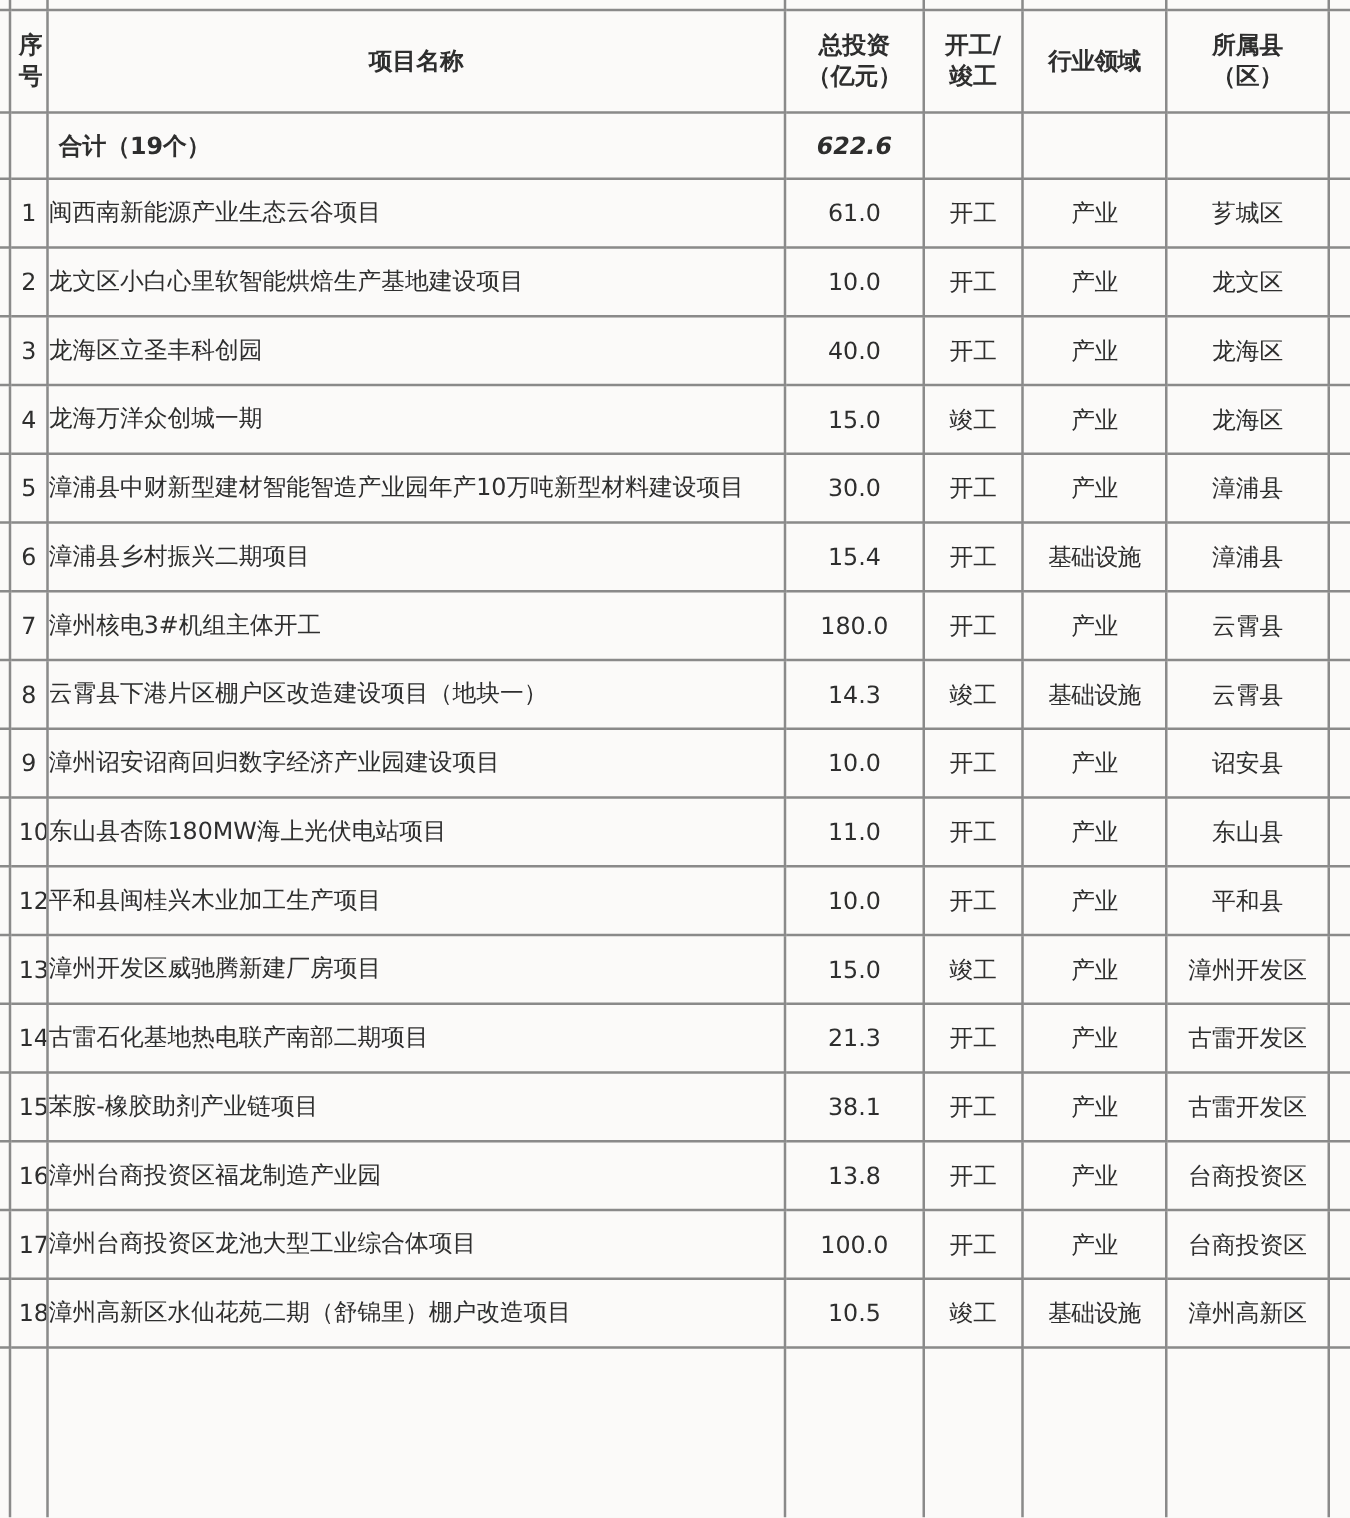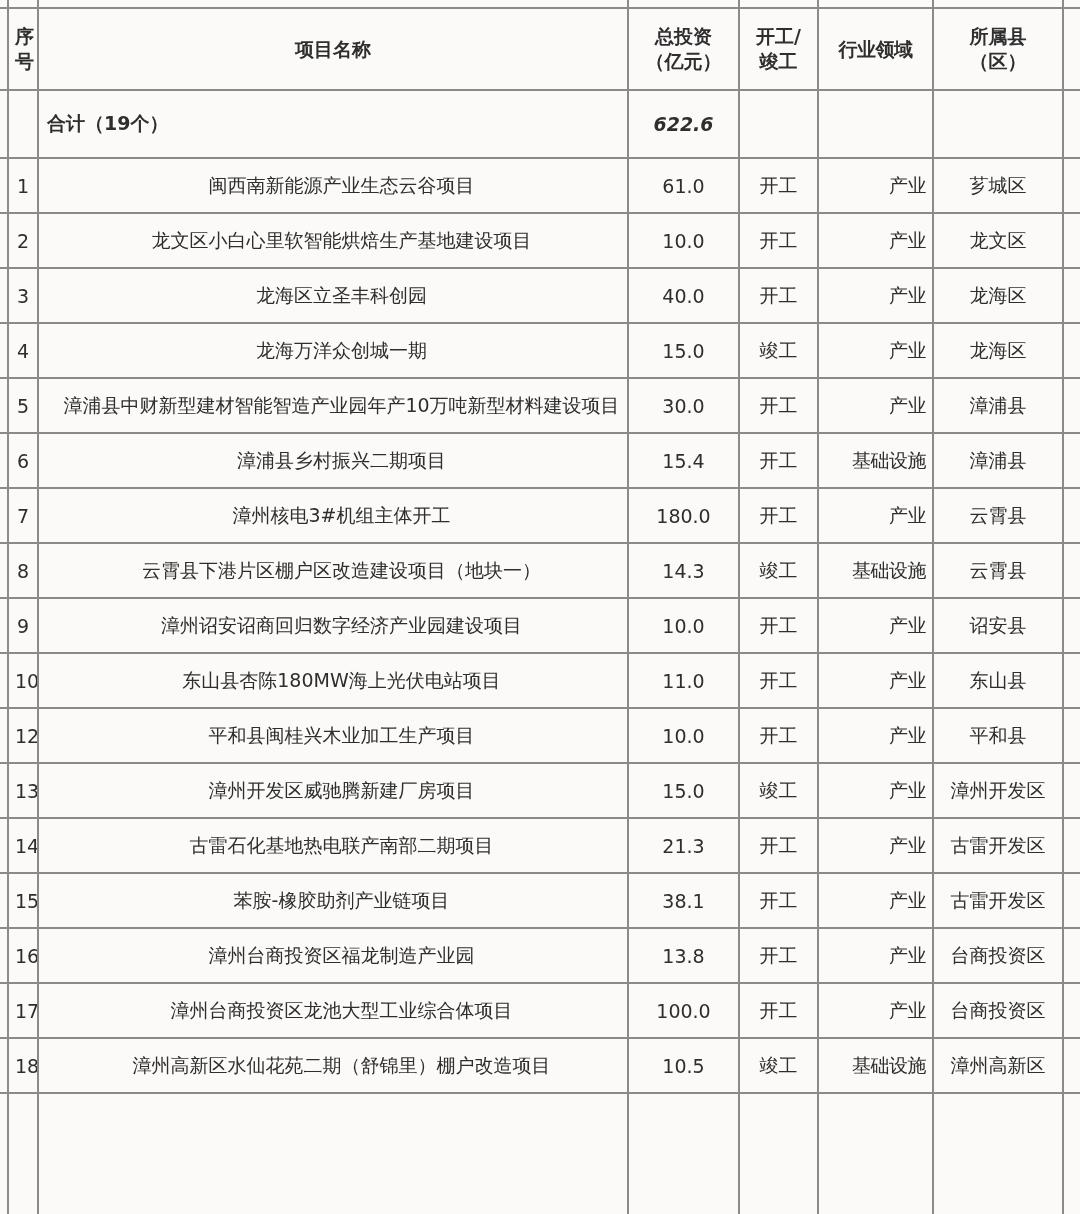--- a/index.html
+++ b/index.html
@@ -36,34 +36,34 @@
   tr.sliver-bottom { height: auto; }
 
   tr.header-row { height: 82px; }
   tr.header-row td {
     font-weight: bold;
     text-align: center;
     white-space: pre-line;
     line-height: 1.3;
     font-size: 19px;
   }
-  tr.total-row { height: 68px; }
+  tr.total-row { height: 53px; }
   tr.total-row td { font-weight: bold; }
   tr.total-row .col-name { text-align: left; padding-left: 8px; }
   tr.total-row .col-inv  { text-align: center; font-style: italic; }
 
   tr.data-row { height: 55px; }
   tr.data-row .col-name {
-    text-align: center;
+    text-align: left;
     line-height: 1.28;
-    padding-left: 21px;
+    padding-left: 0;
     padding-right: 4px;
   }
   .col-no, .col-inv, .col-status, .col-ind, .col-county { text-align: center; }
-  .col-ind { font-size: 18.5px; letter-spacing: -0.5px; text-align: right; }
+  .col-ind { font-size: 18.5px; letter-spacing: -0.5px; }
 </style>
 </head>
 <body>
 
 <div class="screen">
   <table class="projects">
     <colgroup>
       <col style="width:8px">
         <col style="width:30px">
         <col style="width:590px">

